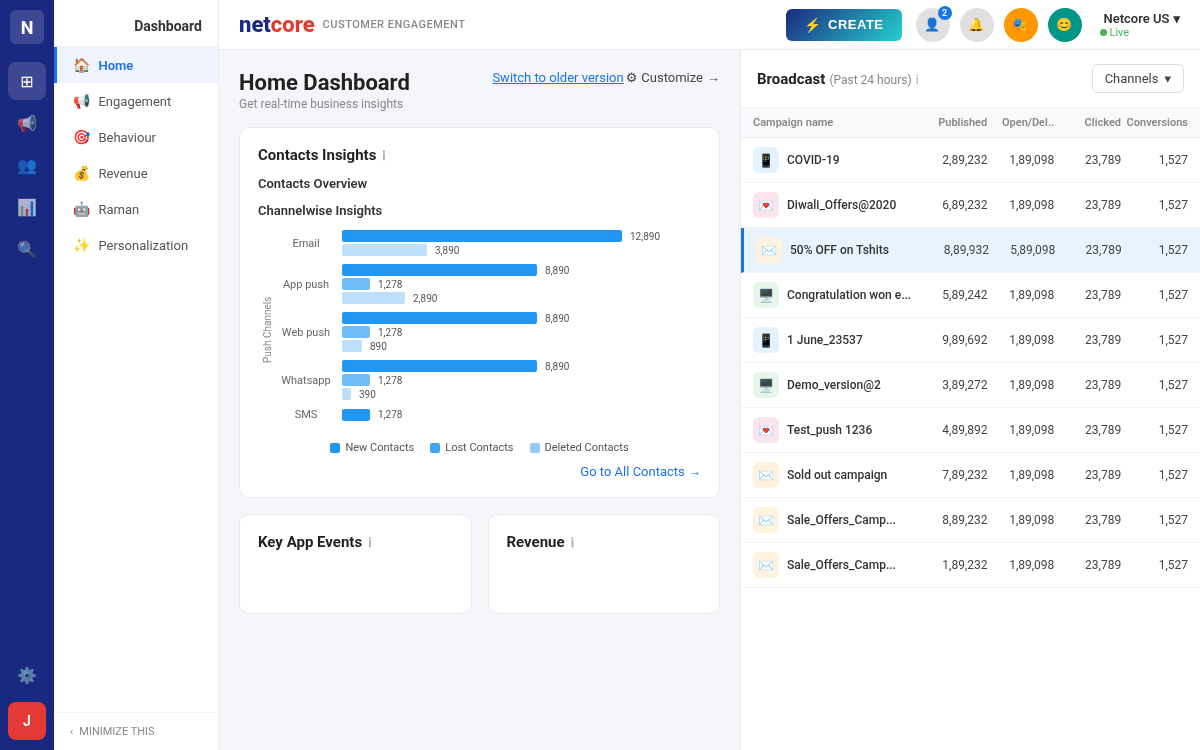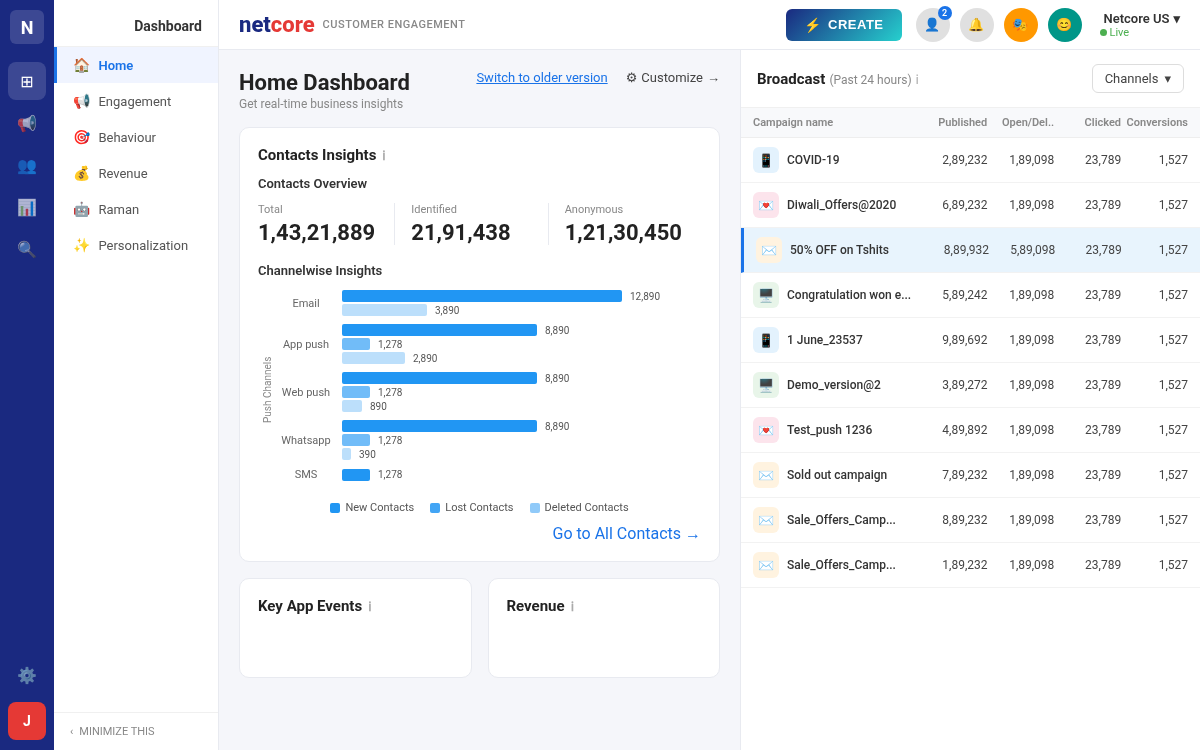--- a/index.html
+++ b/index.html
@@ -78,21 +78,21 @@
 
     
     .page-body { display: flex; flex: 1; overflow: hidden; }
 
     
     .dashboard-main { flex: 1; overflow-y: auto; padding: 20px; display: flex; flex-direction: column; gap: 16px; }
     .page-title { font-size: 22px; font-weight: 700; color: #222; }
     .page-subtitle { font-size: 12px; color: #888; margin-top: 2px; }
 
     
-    .section-actions { display: flex; align-items: center; justify-content: flex-end; gap: 18px; margin-bottom: 4px; }
+    .section-actions { display: flex; align-items: center; justify-content: flex-end; gap: 2px; margin-bottom: 4px; }
     .switch-version { color: #1a73e8; font-size: 13px; text-decoration: underline; cursor: pointer; }
     .customize-btn { display: flex; align-items: center; gap: 4px; font-size: 13px; color: #444; cursor: pointer; }
 
     
     .card { background: #fff; border-radius: 10px; border: 1px solid #e8eaf0; padding: 18px; }
 
     
     .contacts-card { }
     .card-title { font-size: 15px; font-weight: 700; color: #222; display: flex; align-items: center; gap: 6px; margin-bottom: 12px; }
     .info-icon { color: #aaa; font-size: 13px; }
@@ -120,21 +120,21 @@
     .bar { height: 12px; border-radius: 2px; min-width: 4px; display: flex; align-items: center; }
     .bar-val { font-size: 10px; color: #555; margin-left: 4px; white-space: nowrap; }
     .bar-new { background: #2196f3; }
     .bar-lost { background: #42a5f5; opacity: 0.75; }
     .bar-deleted { background: #90caf9; opacity: 0.6; }
 
     .chart-legend { display: flex; gap: 16px; margin-top: 12px; justify-content: center; }
     .legend-item { display: flex; align-items: center; gap: 5px; font-size: 11px; color: #555; }
     .legend-dot { width: 10px; height: 10px; border-radius: 2px; }
 
-    .goto-link { text-align: right; margin-top: 10px; font-size: 16px; color: #1a73e8; cursor: pointer; }
+    .goto-link { text-align: right; margin-top: 10px; font-size: 13px; color: #1a73e8; cursor: pointer; }
 
     
     .broadcast-panel { width: 460px; flex-shrink: 0; background: #fff; border-left: 1px solid #e8eaf0; overflow-y: auto; }
     .broadcast-header { padding: 14px 16px; display: flex; align-items: center; gap: 8px; position: sticky; top: 0; background: #fff; border-bottom: 1px solid #f0f0f0; z-index: 2; }
     .broadcast-title { font-size: 15px; font-weight: 700; color: #222; }
     .broadcast-subtitle { font-size: 12px; color: #888; }
     .broadcast-header .spacer { flex: 1; }
     .channels-dropdown {
       border: 1px solid #ddd; border-radius: 6px; padding: 6px 12px; font-size: 13px; color: #444;
       cursor: pointer; display: flex; align-items: center; gap: 6px; background: #fff;
@@ -269,34 +269,20 @@
             </div>
           </div>
         </div>
 
         <div class="card contacts-card">
           <div class="card-title">
             <span>Contacts Insights</span>
             <span class="info-icon">ℹ</span>
           </div>
           <div class="contacts-overview-title">Contacts Overview</div>
-          <div class="contacts-stats">
-            <div class="stat-item">
-              <div class="stat-label">Total</div>
-              <div class="stat-value">1,43,21,889</div>
-            </div>
-            <div class="stat-item">
-              <div class="stat-label">Identified</div>
-              <div class="stat-value">21,91,438</div>
-            </div>
-            <div class="stat-item">
-              <div class="stat-label">Anonymous</div>
-              <div class="stat-value">1,21,30,450</div>
-            </div>
-          </div>
 
           <div class="channel-section-title">Channelwise Insights</div>
 
           <div class="chart-wrapper">
             <div class="chart-y-label">Push Channels</div>
             <div class="chart-area" id="chart-area">
             <div class="bar-row">
                   <div class="bar-label">Email</div>
                   <div class="bars-group">
                     <div class="bar-line">

